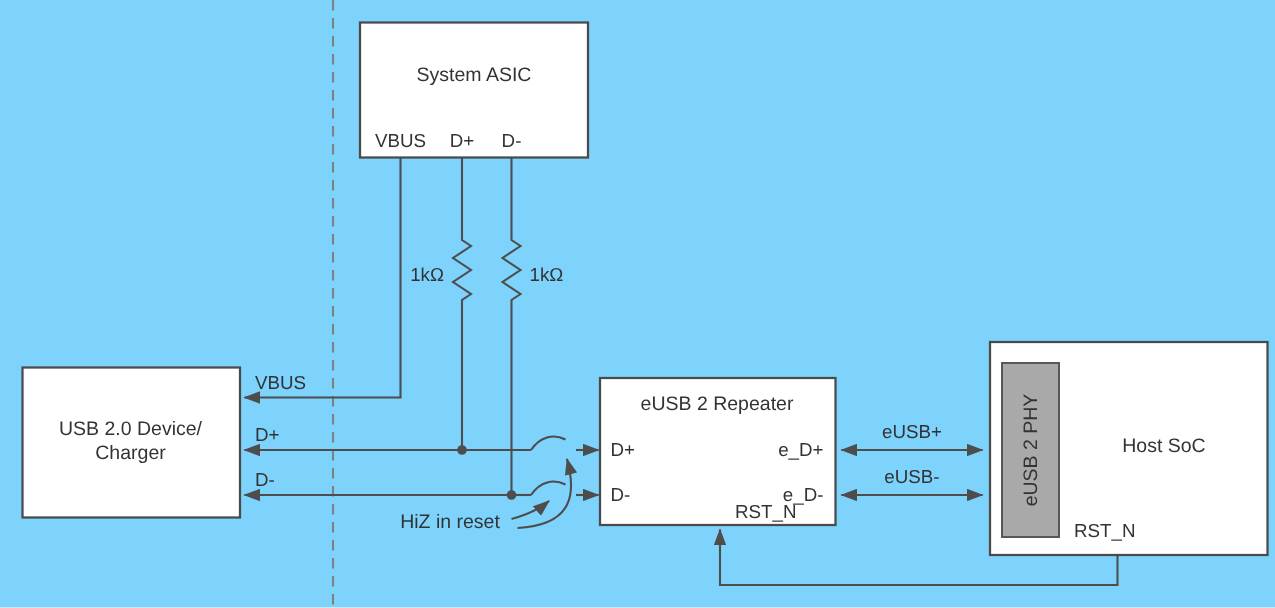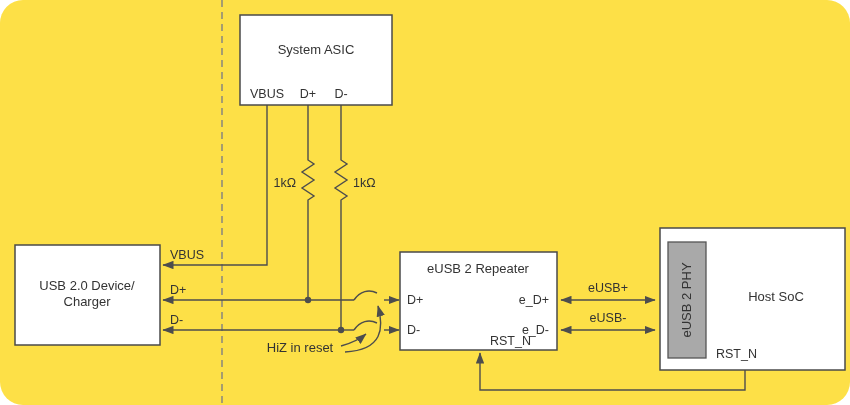--- a/index.html
+++ b/index.html
@@ -1,17 +1,17 @@
 <!DOCTYPE html>
 <html><head>
 <meta charset="utf-8">
 <style>
   html,body{margin:0;padding:0;background:#ffffff;}
-  .stage{position:relative;width:850px;height:405px;background:#fde047;
-         font-family:"Liberation Sans",sans-serif;border-radius:23px;}
+  .stage{position:relative;width:850px;height:405px;background:#7dd3fc;
+         font-family:"Liberation Sans",sans-serif;}
   svg{display:block;}
   svg text{fill:#333333;font-family:"Liberation Sans",sans-serif;font-size:13px;}
   svg text.pin{font-size:12.5px;}
   .wire{stroke:#4d4d4d;stroke-width:1.4;fill:none;}
   .box{fill:#ffffff;stroke:#4a4a4a;stroke-width:1.5;}
   .phy{fill:#a9a9a9;stroke:#555555;stroke-width:1.3;}
   .dash{stroke:#808080;stroke-width:1.4;stroke-dasharray:7 5;fill:none;}
   .dot{fill:#4d4d4d;stroke:none;}
 </style>
 </head>

